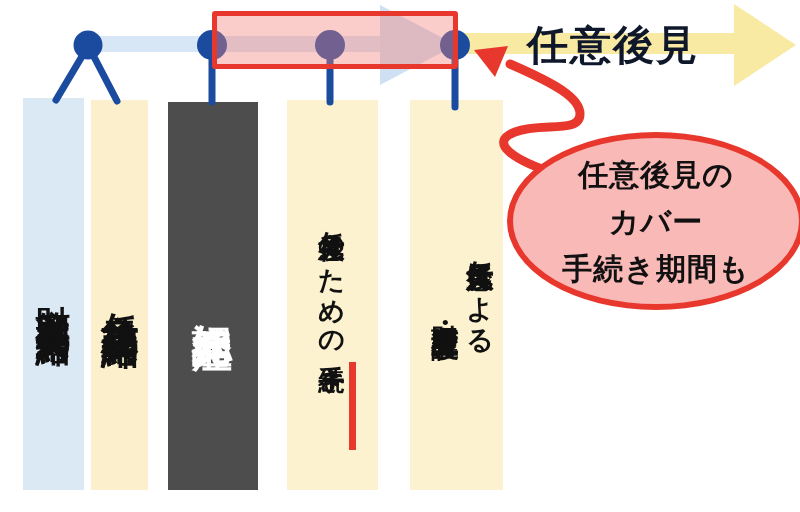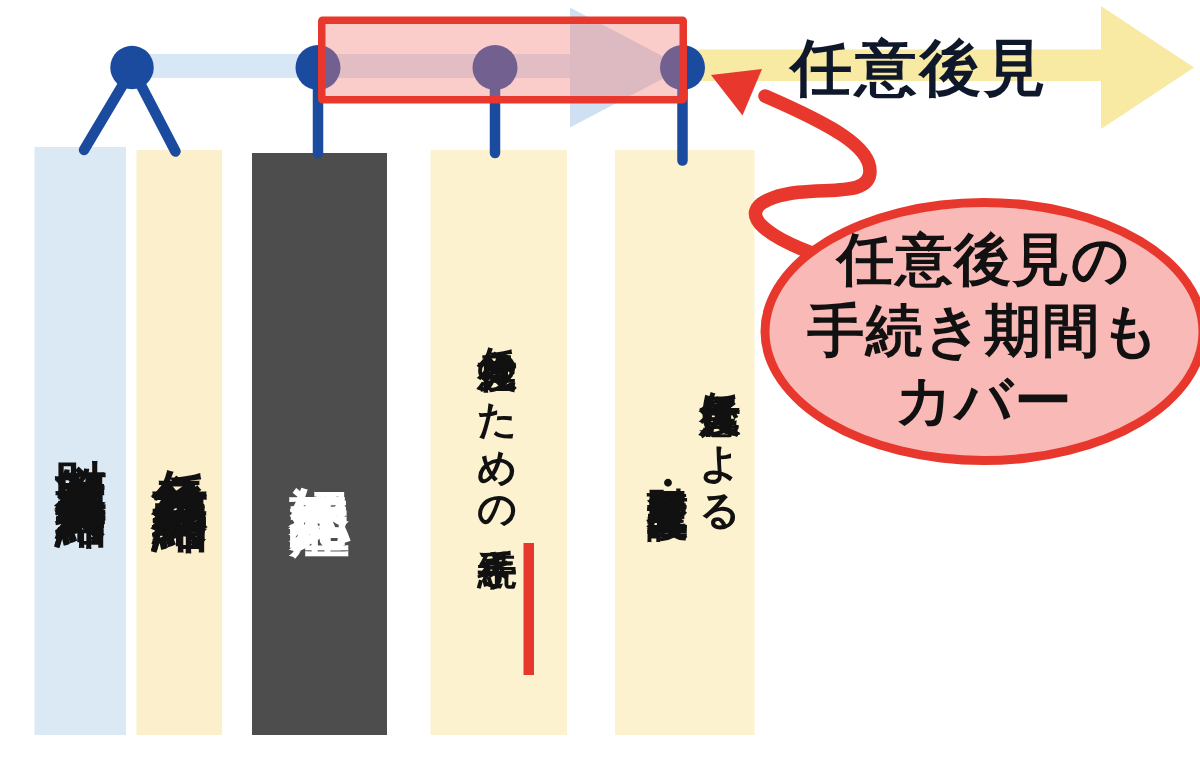--- a/index.html
+++ b/index.html
@@ -36,21 +36,21 @@
   .col5 .l2{position:absolute;left:17px;top:203px;font-size:27px;font-weight:600;letter-spacing:1px;}
 
   .redline{position:absolute;left:349px;top:362px;width:7px;height:88px;background:#e8382d;z-index:6;}
 
   .tl-label{position:absolute;left:527px;top:18px;font-size:41px;font-weight:800;color:#0f172a;
     letter-spacing:2px;z-index:8;white-space:nowrap;}
 
   .bubble{position:absolute;left:507px;top:132px;width:286px;height:166px;border-radius:50%;
     border:6px solid #e8382d;background:#f9b9b7;z-index:8;
     display:flex;flex-direction:column;align-items:center;justify-content:center;}
-  .bubble span{display:block;font-size:38px;font-weight:800;color:#111;line-height:47px;
+  .bubble span{display:block;font-size:30px;font-weight:800;color:#111;line-height:47px;
     white-space:nowrap;letter-spacing:1px;}
 </style>
 </head>
 <body>
 
 <div id="canvas">
 
   <div class="band"></div>
   <div class="band-head"></div>
 
@@ -96,17 +96,17 @@
 
   <div class="tl-label">任意後見</div>
 
   <svg class="squiggle" width="800" height="512" viewBox="0 0 800 512">
     <path d="M557 174 C512 160 488 142 515 132 C542 122 580 134 580 114 C580 98 556 84 510 64" stroke="#e8382d" stroke-width="9" fill="none" stroke-linecap="round"></path>
     <polygon points="474,50 508,46 495,77" fill="#e8382d"></polygon>
   </svg>
 
   <div class="bubble">
     <span>任意後見の</span>
+    <span>カバー</span>
     <span>手続き期間も</span>
-    <span>カバー</span>
   </div>
 
 </div>
 
 </body></html>

